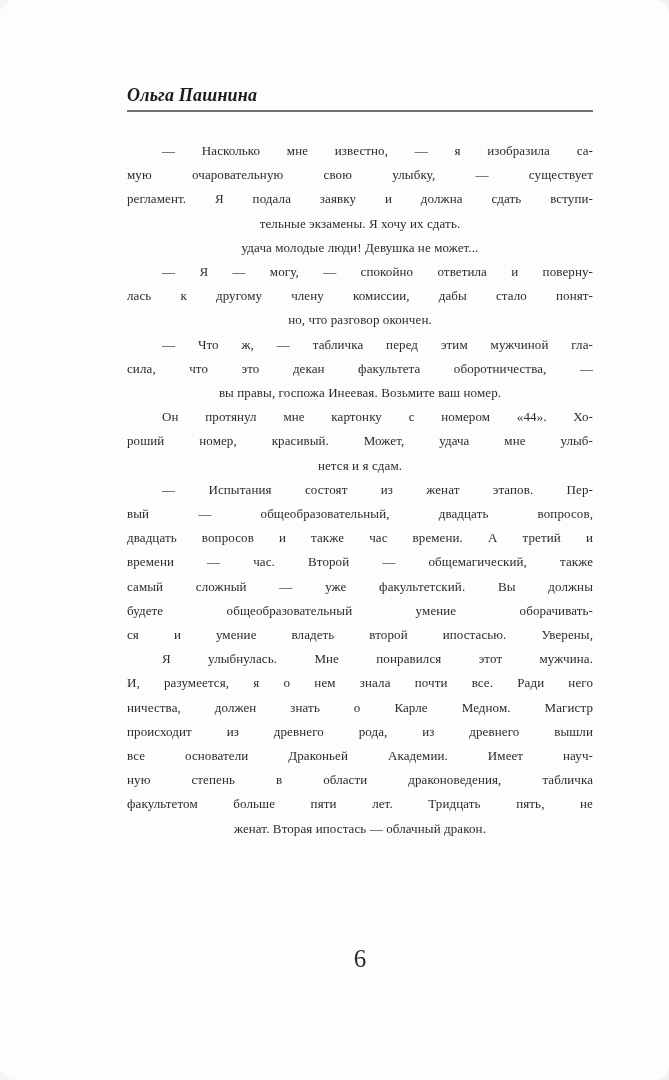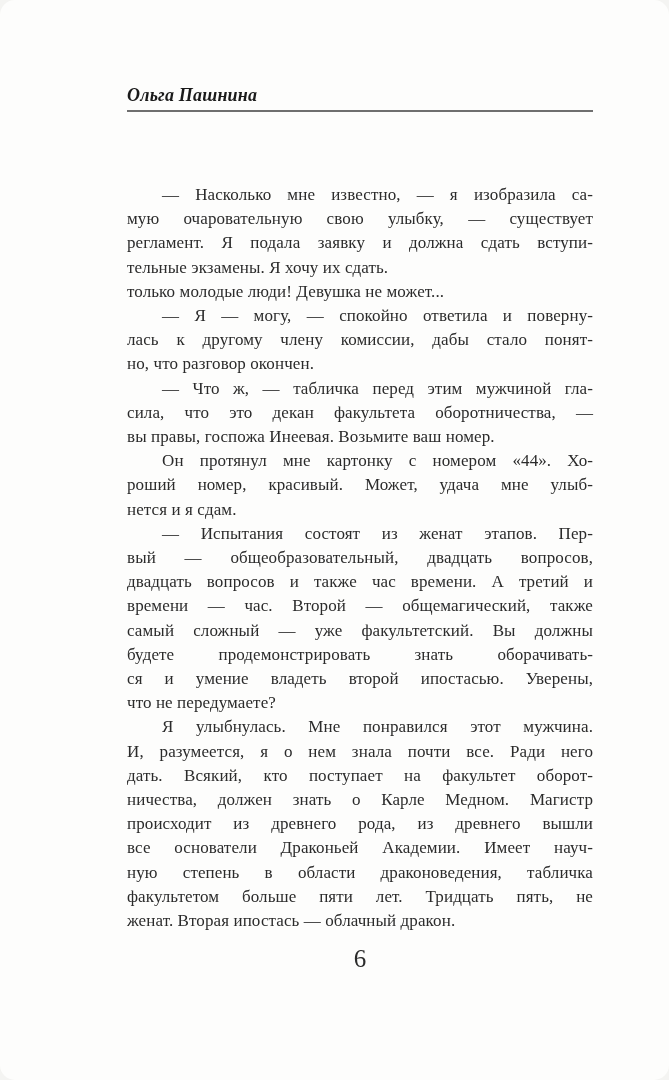--- a/index.html
+++ b/index.html
@@ -37,28 +37,27 @@
   .rule{
     position:absolute;
     left:127px;top:110px;
     width:466px;height:2px;
     background:var(--rule-color);
   }
   .body-text{
     position:absolute;
     left:127px;top:139px;
     width:466px;
-    font-size:17px;
+    font-size:13px;
     line-height:24.2px;
     letter-spacing:0.1px;
-    margin-top:44px;
   }
   .paragraph{margin:0;}
   .line{
-    text-align:left;
+    text-align:center;
   }
   .line.just{
     text-align:justify;
     text-align-last:justify;
   }
   .line.first{
     text-indent:35px;
   }
   .page-footer{
     position:absolute;
@@ -85,21 +84,21 @@
   <div class="rule"></div>
 
   <main class="body-text">
       <div class="paragraph">
         <div class="line first just">— Насколько мне известно, — я изобразила са-</div>
         <div class="line just">мую очаровательную свою улыбку, — существует</div>
         <div class="line just">регламент. Я подала заявку и должна сдать вступи-</div>
         <div class="line">тельные экзамены. Я хочу их сдать.</div>
       </div>
       <div class="paragraph">
-        <div class="line">только молодые люди! Девушка не может...</div>
+        <div class="line">удача молодые люди! Девушка не может...</div>
       </div>
       <div class="paragraph">
         <div class="line first just">— Я — могу, — спокойно ответила и поверну-</div>
         <div class="line just">лась к другому члену комиссии, дабы стало понят-</div>
         <div class="line">но, что разговор окончен.</div>
       </div>
       <div class="paragraph">
         <div class="line first just">— Что ж, — табличка перед этим мужчиной гла-</div>
         <div class="line just">сила, что это декан факультета оборотничества, —</div>
         <div class="line">вы правы, госпожа Инеевая. Возьмите ваш номер.</div>
@@ -108,28 +107,26 @@
         <div class="line first just">Он протянул мне картонку с номером «44». Хо-</div>
         <div class="line just">роший номер, красивый. Может, удача мне улыб-</div>
         <div class="line">нется и я сдам.</div>
       </div>
       <div class="paragraph">
         <div class="line first just">— Испытания состоят из женат этапов. Пер-</div>
         <div class="line just">вый — общеобразовательный, двадцать вопросов,</div>
         <div class="line just">двадцать вопросов и также час времени. А третий и</div>
         <div class="line just">времени — час. Второй — общемагический, также</div>
         <div class="line just">самый сложный — уже факультетский. Вы должны</div>
-        <div class="line just">будете продемонстрировать знать оборачивать-</div>
+        <div class="line just">будете общеобразовательный умение оборачивать-</div>
         <div class="line just">ся и умение владеть второй ипостасью. Уверены,</div>
-        <div class="line">что не передумаете?</div>
       </div>
       <div class="paragraph">
         <div class="line first just">Я улыбнулась. Мне понравился этот мужчина.</div>
         <div class="line just">И, разумеется, я о нем знала почти все. Ради него</div>
-        <div class="line just">дать. Всякий, кто поступает на факультет оборот-</div>
         <div class="line just">ничества, должен знать о Карле Медном. Магистр</div>
         <div class="line just">происходит из древнего рода, из древнего вышли</div>
         <div class="line just">все основатели Драконьей Академии. Имеет науч-</div>
         <div class="line just">ную степень в области драконоведения, табличка</div>
         <div class="line just">факультетом больше пяти лет. Тридцать пять, не</div>
         <div class="line">женат. Вторая ипостась — облачный дракон.</div>
       </div>
     </main>
 
   <footer class="page-footer">

